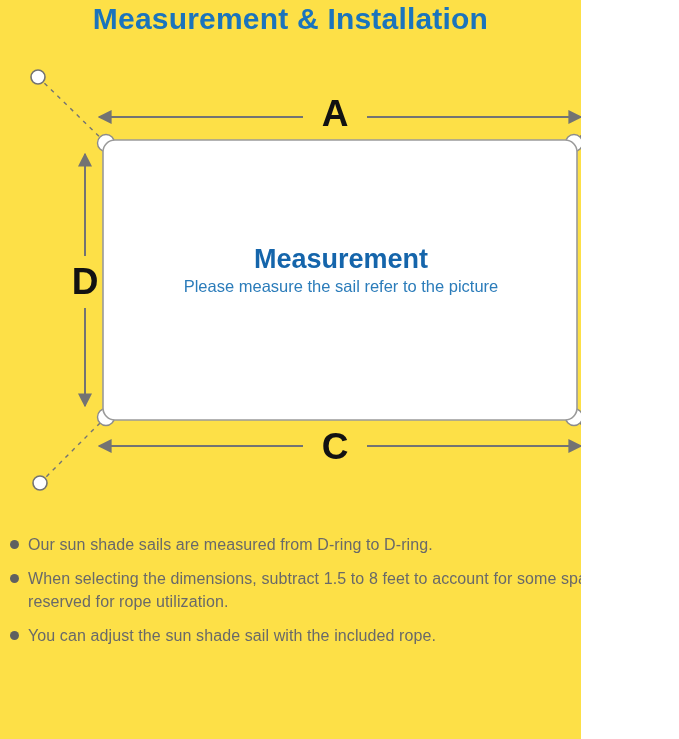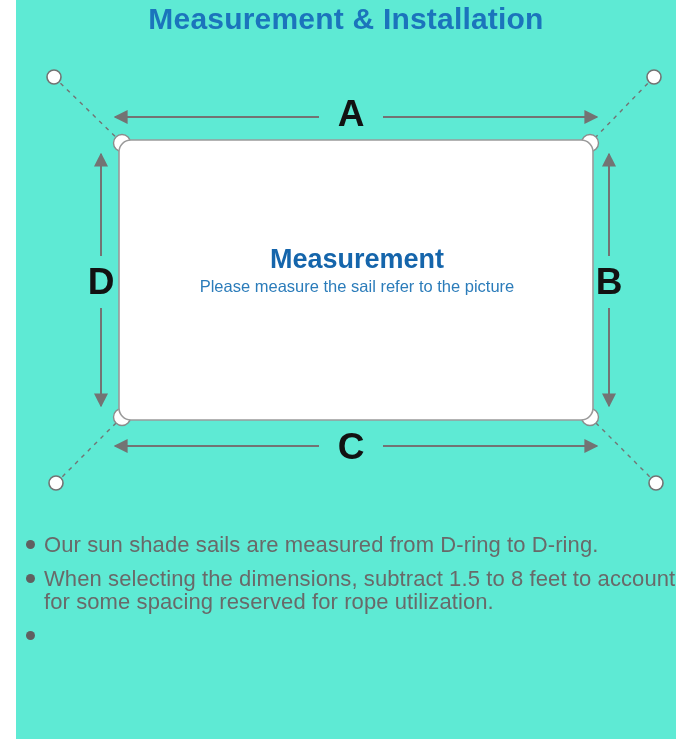--- a/index.html
+++ b/index.html
@@ -8,25 +8,24 @@
     --subtitle-blue:#2b7cba;
     --line-gray:#737373;
     --rect-gray:#9a9a9a;
     --label-black:#121212;
     --note-gray:#696969;
   }
   *{margin:0;padding:0;box-sizing:border-box;}
   html,body{background:#ffffff;}
   .page{
     position:relative;
-    width:660px;height:739px;
-    background:#5eead4;
+    width:581px;height:739px;
+    background:#fde047;
     font-family:"Liberation Sans", sans-serif;
     overflow:hidden;
-    margin-left:16px;
   }
   .page-title{
     position:absolute;top:2px;left:0;width:100%;
     text-align:center;
     font-size:30px;font-weight:bold;
     color:var(--title-blue);
     letter-spacing:0.2px;
   }
   .diagram{
     position:absolute;top:55px;left:0;
@@ -65,21 +64,21 @@
     fill:var(--subtitle-blue);
   }
   .notes{
     position:absolute;top:533px;left:10px;width:660px;
     list-style:none;
   }
   .note-item{
     display:flex;align-items:flex-start;
     margin-bottom:11px;
     color:var(--note-gray);
-    font-size:22px;line-height:23px;
+    font-size:16px;line-height:23px;
     letter-spacing:0.1px;
   }
   .bullet{
     flex:0 0 auto;
     width:9px;height:9px;border-radius:50%;
     background:#606060;
     margin:7px 9px 0 0;
   }
 </style>
 </head>
@@ -151,16 +150,17 @@
     <li class="note-item">
       <span class="bullet"></span>
       <span>Our sun shade sails are measured from D-ring to D-ring.</span>
     </li>
     <li class="note-item">
       <span class="bullet"></span>
       <span>When selecting the dimensions, subtract 1.5 to 8 feet to account for some spacing reserved for rope utilization.</span>
     </li>
     <li class="note-item">
       <span class="bullet"></span>
+      <span>You can adjust the sun shade sail with the included rope.</span>
     </li>
   </ul>
 
 </div>
 
 </body></html>

